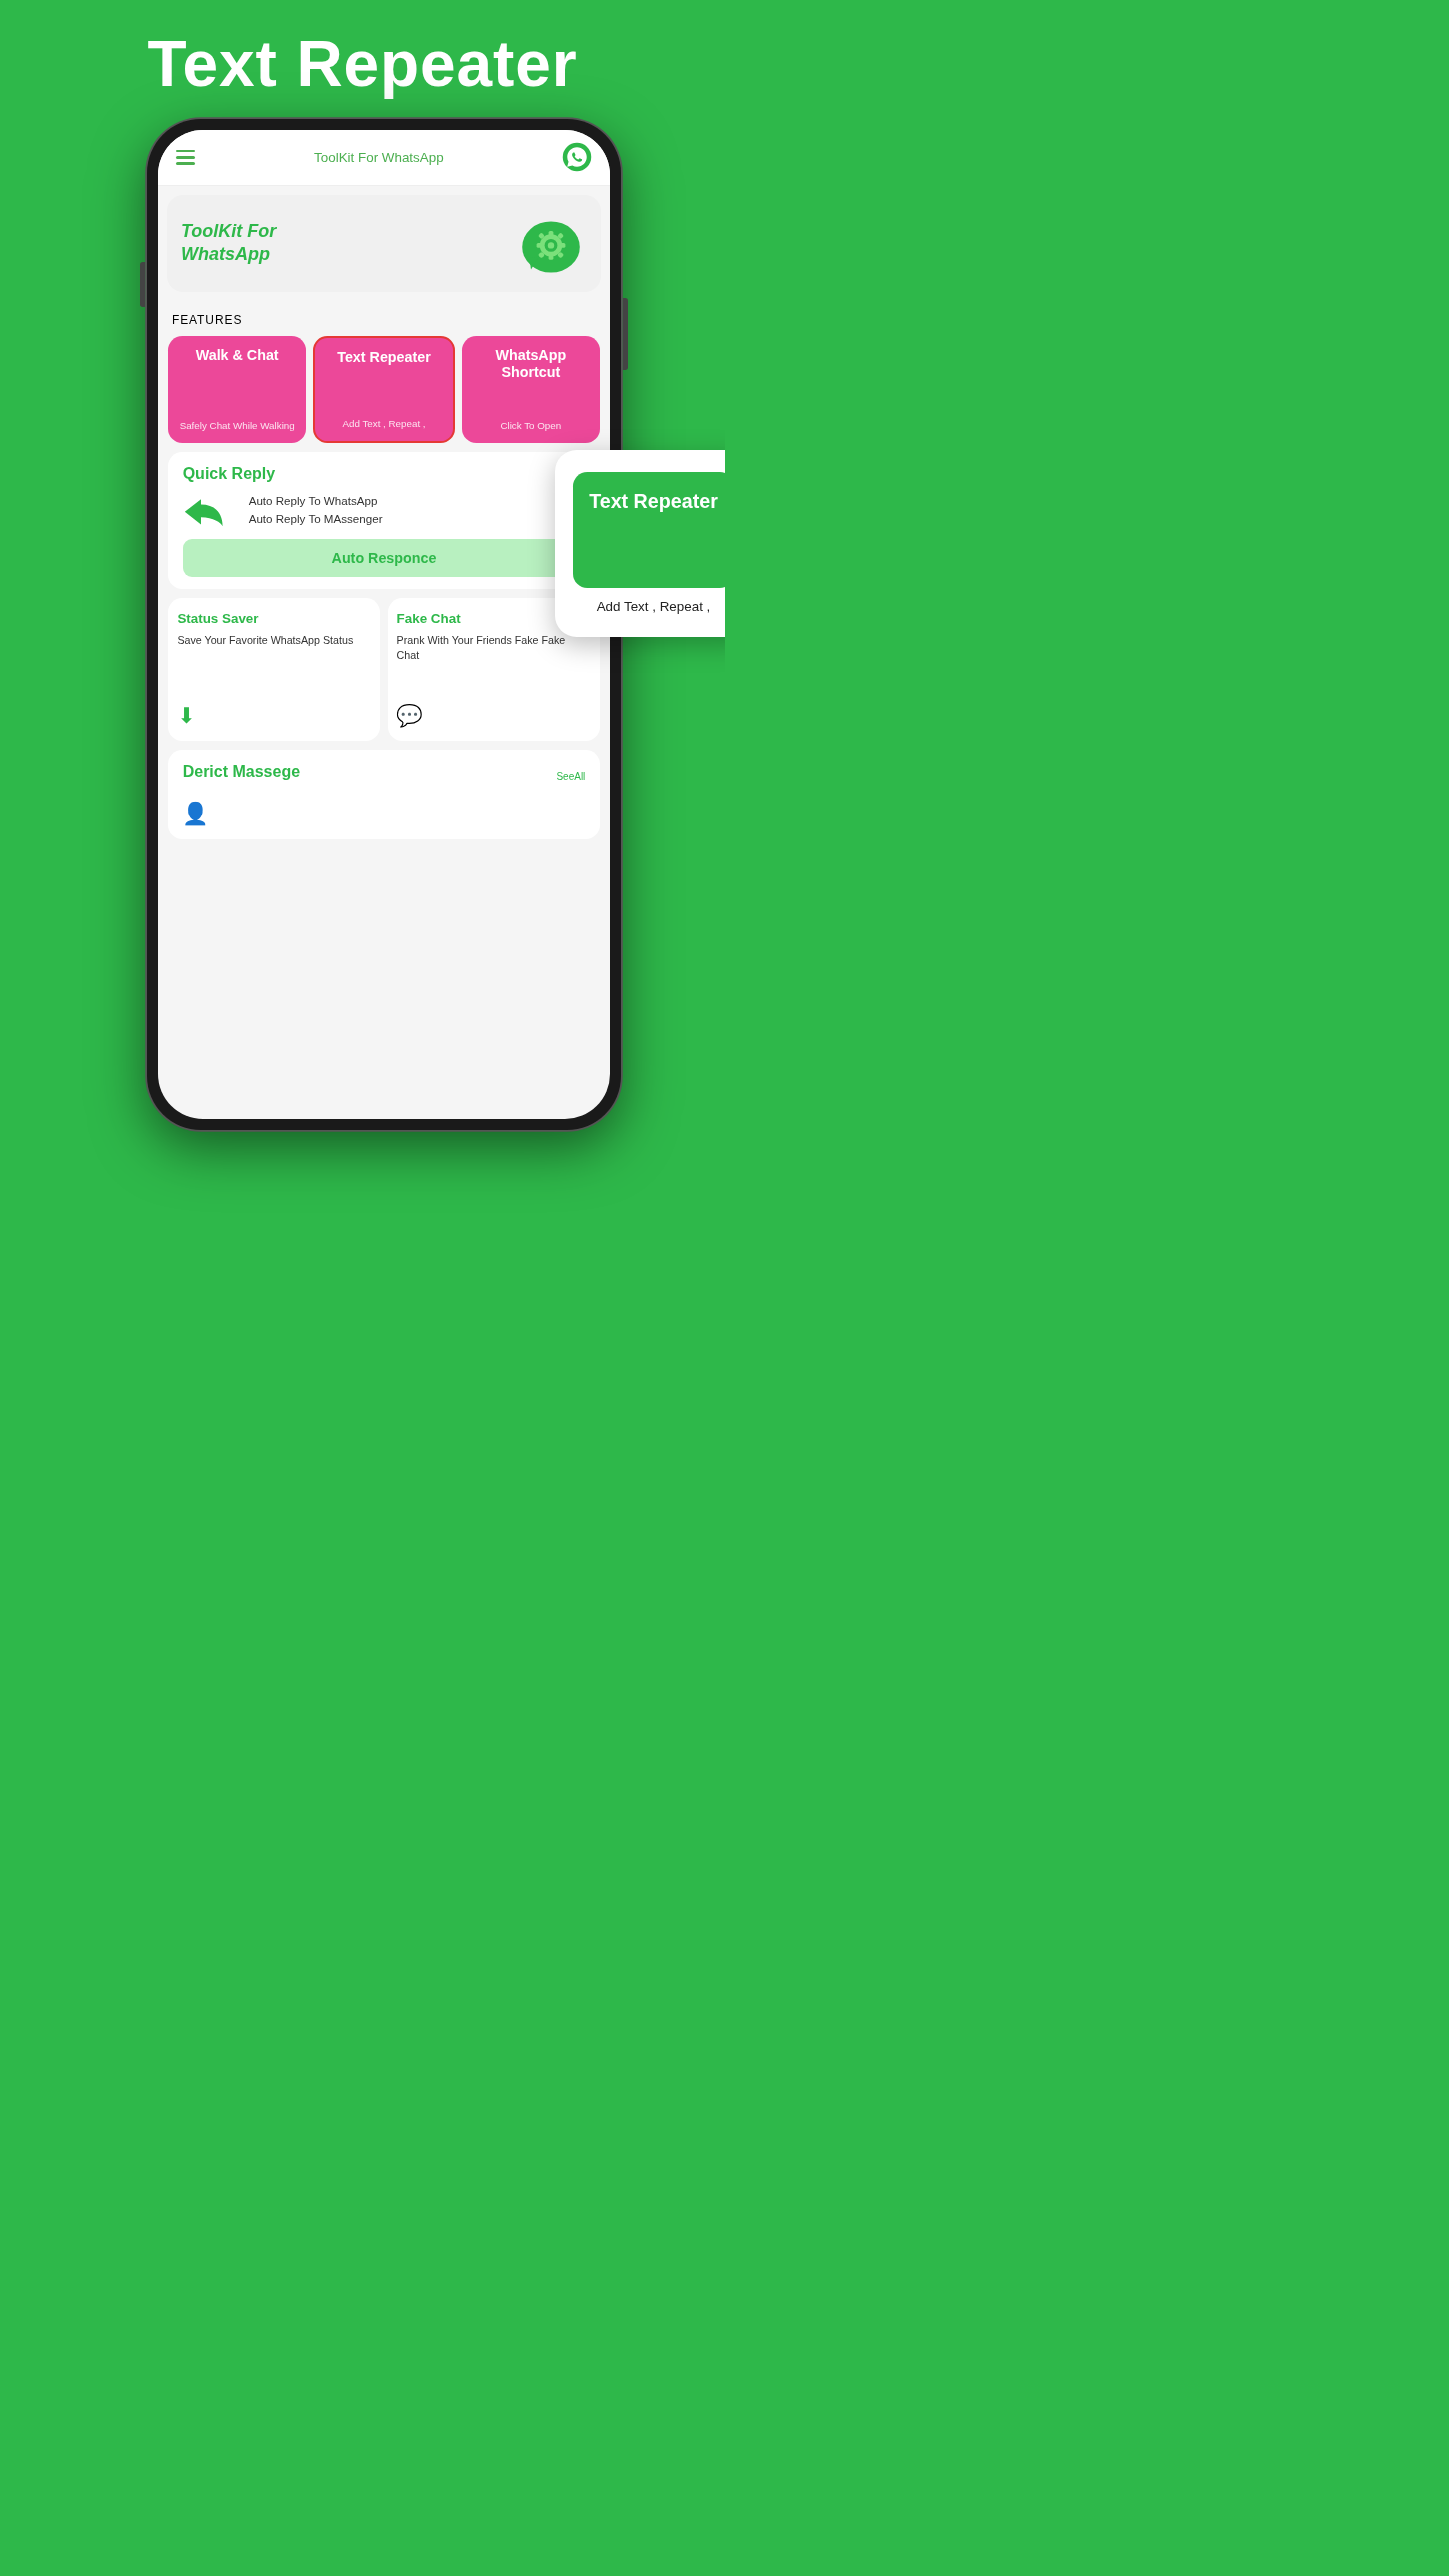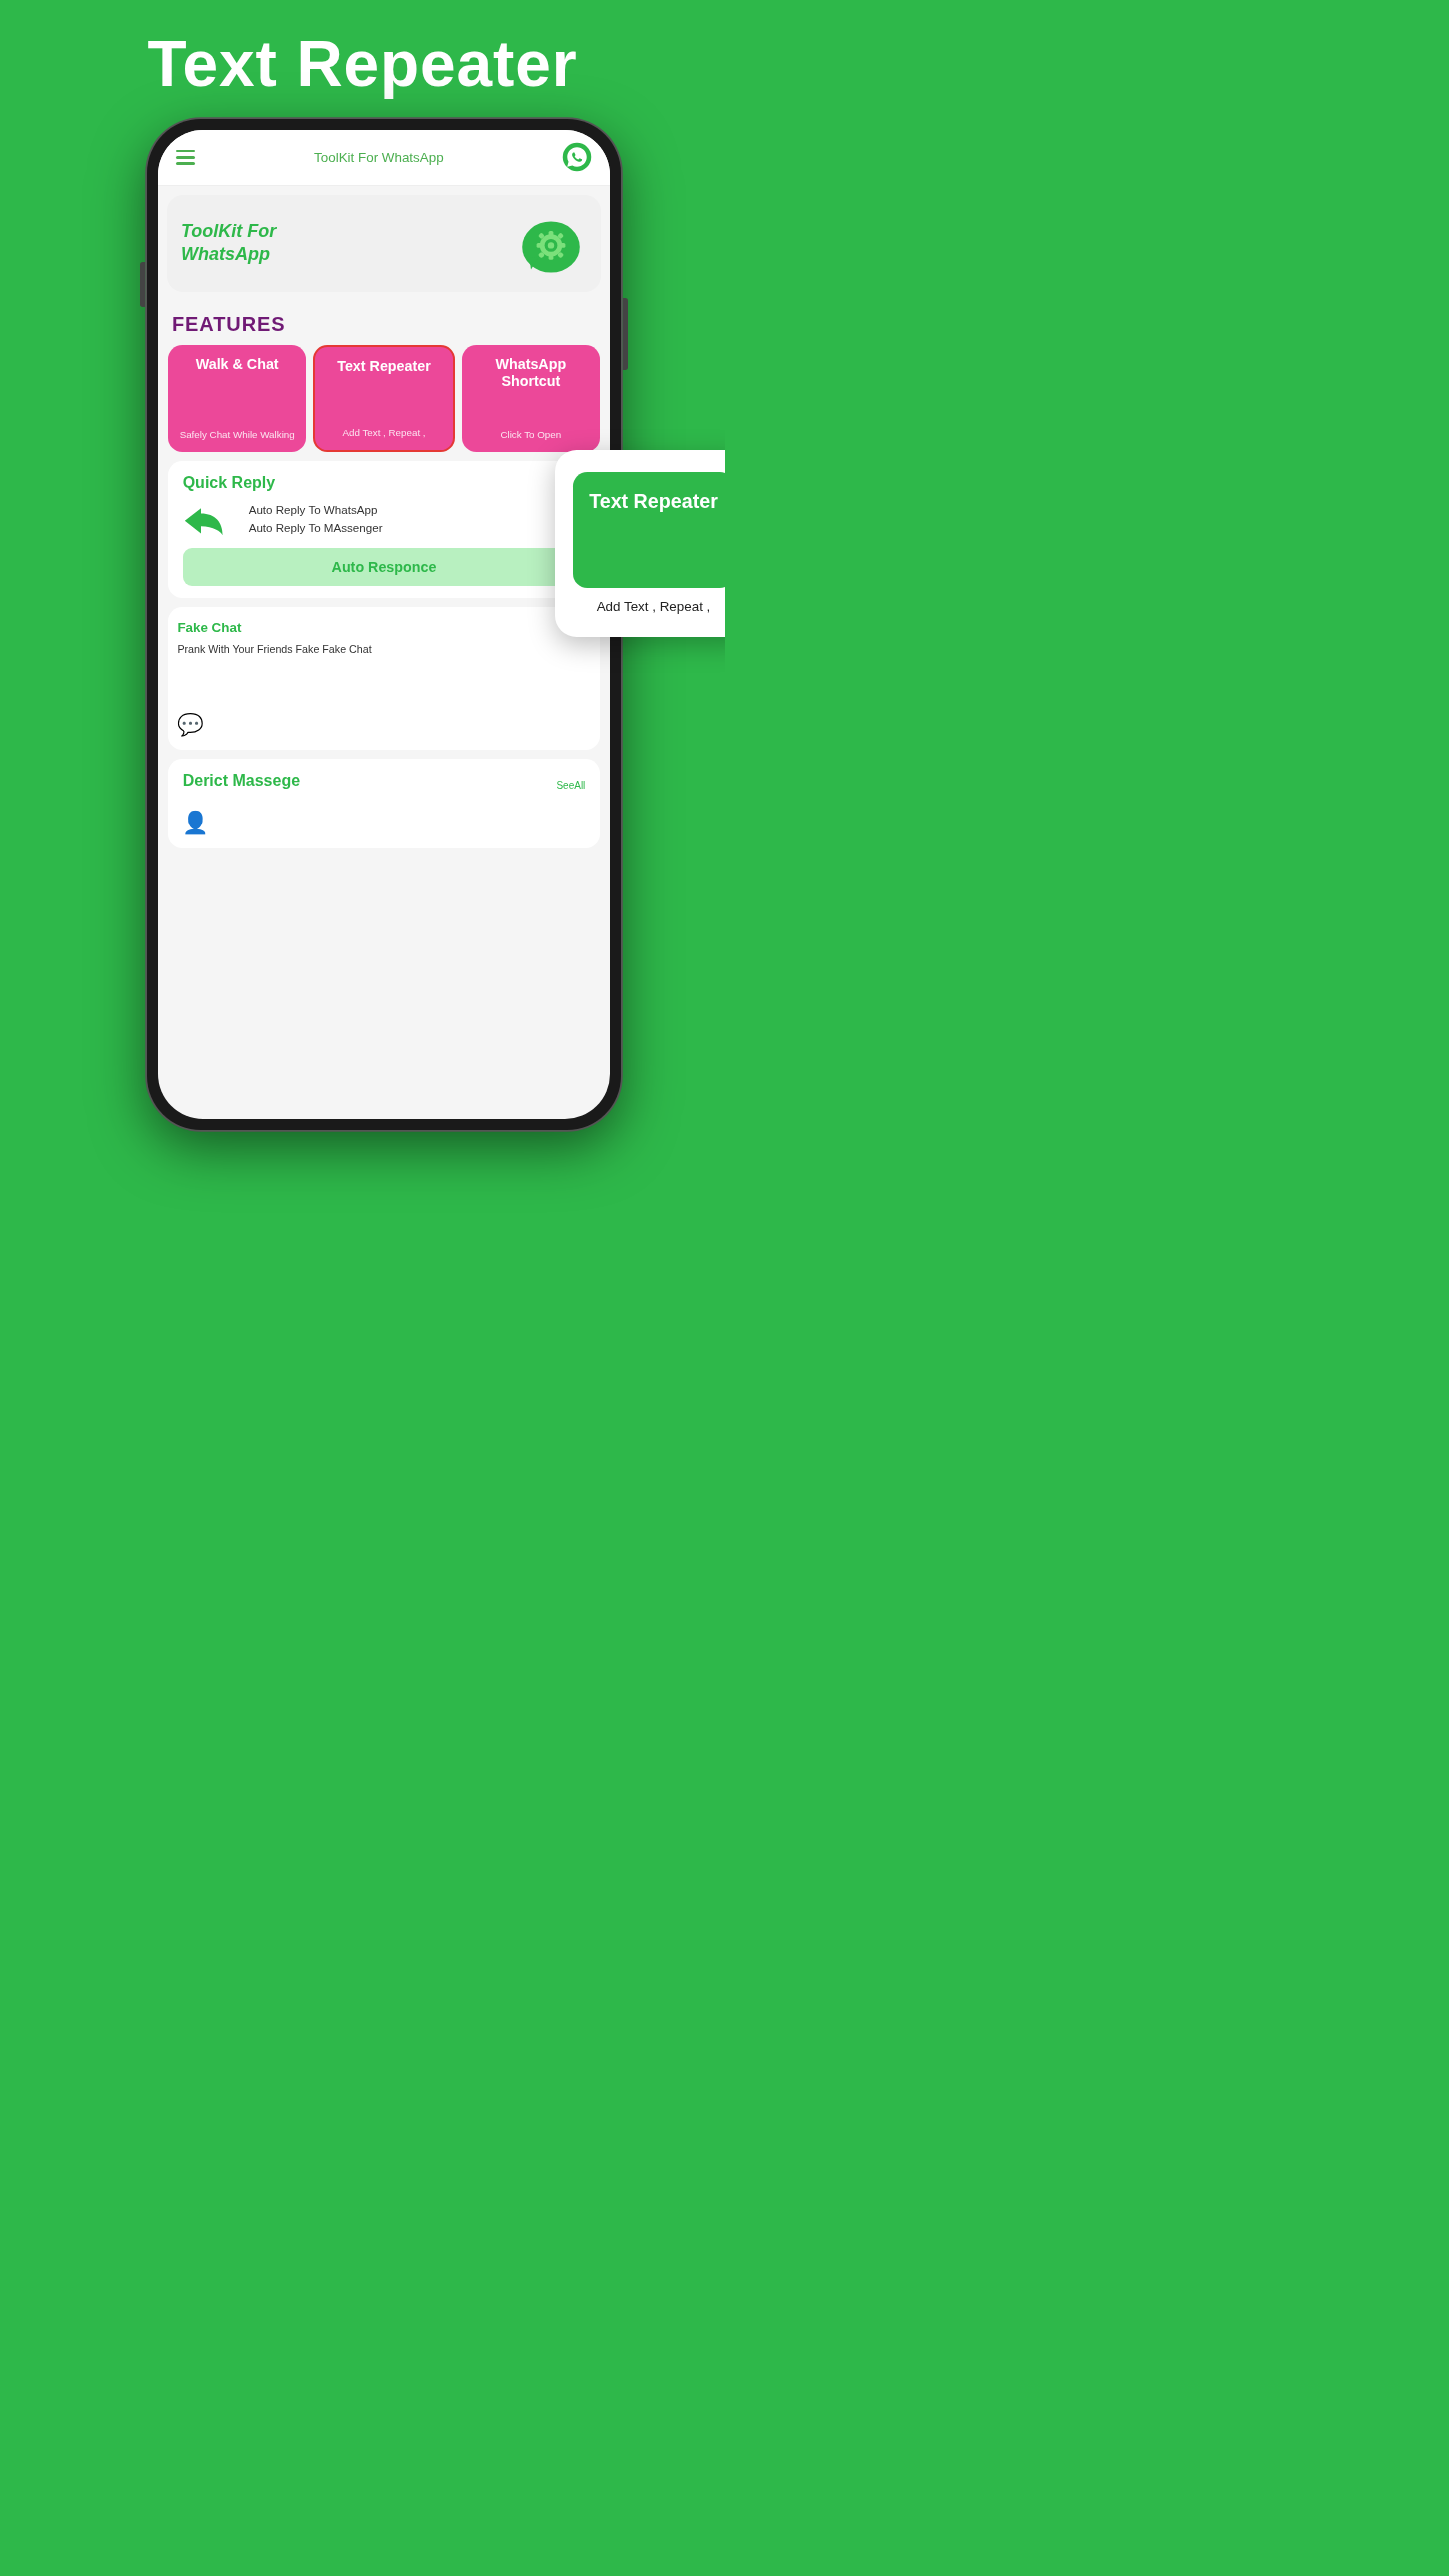--- a/index.html
+++ b/index.html
@@ -136,23 +136,23 @@
     }
 
     
     .scroll-content {
       flex: 1;
       overflow-y: auto;
       padding: 0 10.7px 10.7px;
     }
 
     .features-label {
-      font-size: 20px;
-      font-weight: 700;
-      color: #701a75;
+      font-size: 12px;
+      font-weight: 400;
+      color: #000000;
       margin: 12.5px 0 9px 3.6px;
       letter-spacing: 0.9px;
     }
 
     
     .feature-row {
       display: flex;
       gap: 7.2px;
       margin-bottom: 9px;
     }
@@ -422,20 +422,25 @@
               <div>
                 <div class="reply-text">Auto Reply To WhatsApp</div>
                 <div class="reply-text">Auto Reply To MAssenger</div>
               </div>
             </div>
             <button class="auto-response-btn">Auto Responce</button>
           </div>
 
           <div class="bottom-features-row">
             <div class="bottom-feature-card">
+              <span class="bottom-feature-title">Status Saver</span>
+              <span class="bottom-feature-desc">Save Your Favorite WhatsApp Status</span>
+              <span class="bottom-feature-icon">⬇</span>
+            </div>
+            <div class="bottom-feature-card">
               <span class="bottom-feature-title">Fake Chat</span>
               <span class="bottom-feature-desc">Prank With Your Friends Fake Fake Chat</span>
               <span class="bottom-feature-icon">💬</span>
             </div>
           </div>
 
           <div class="direct-section">
             <div class="direct-header">
               <span class="section-title">Derict Massege</span>
               <span class="see-all-link">SeeAll</span>

